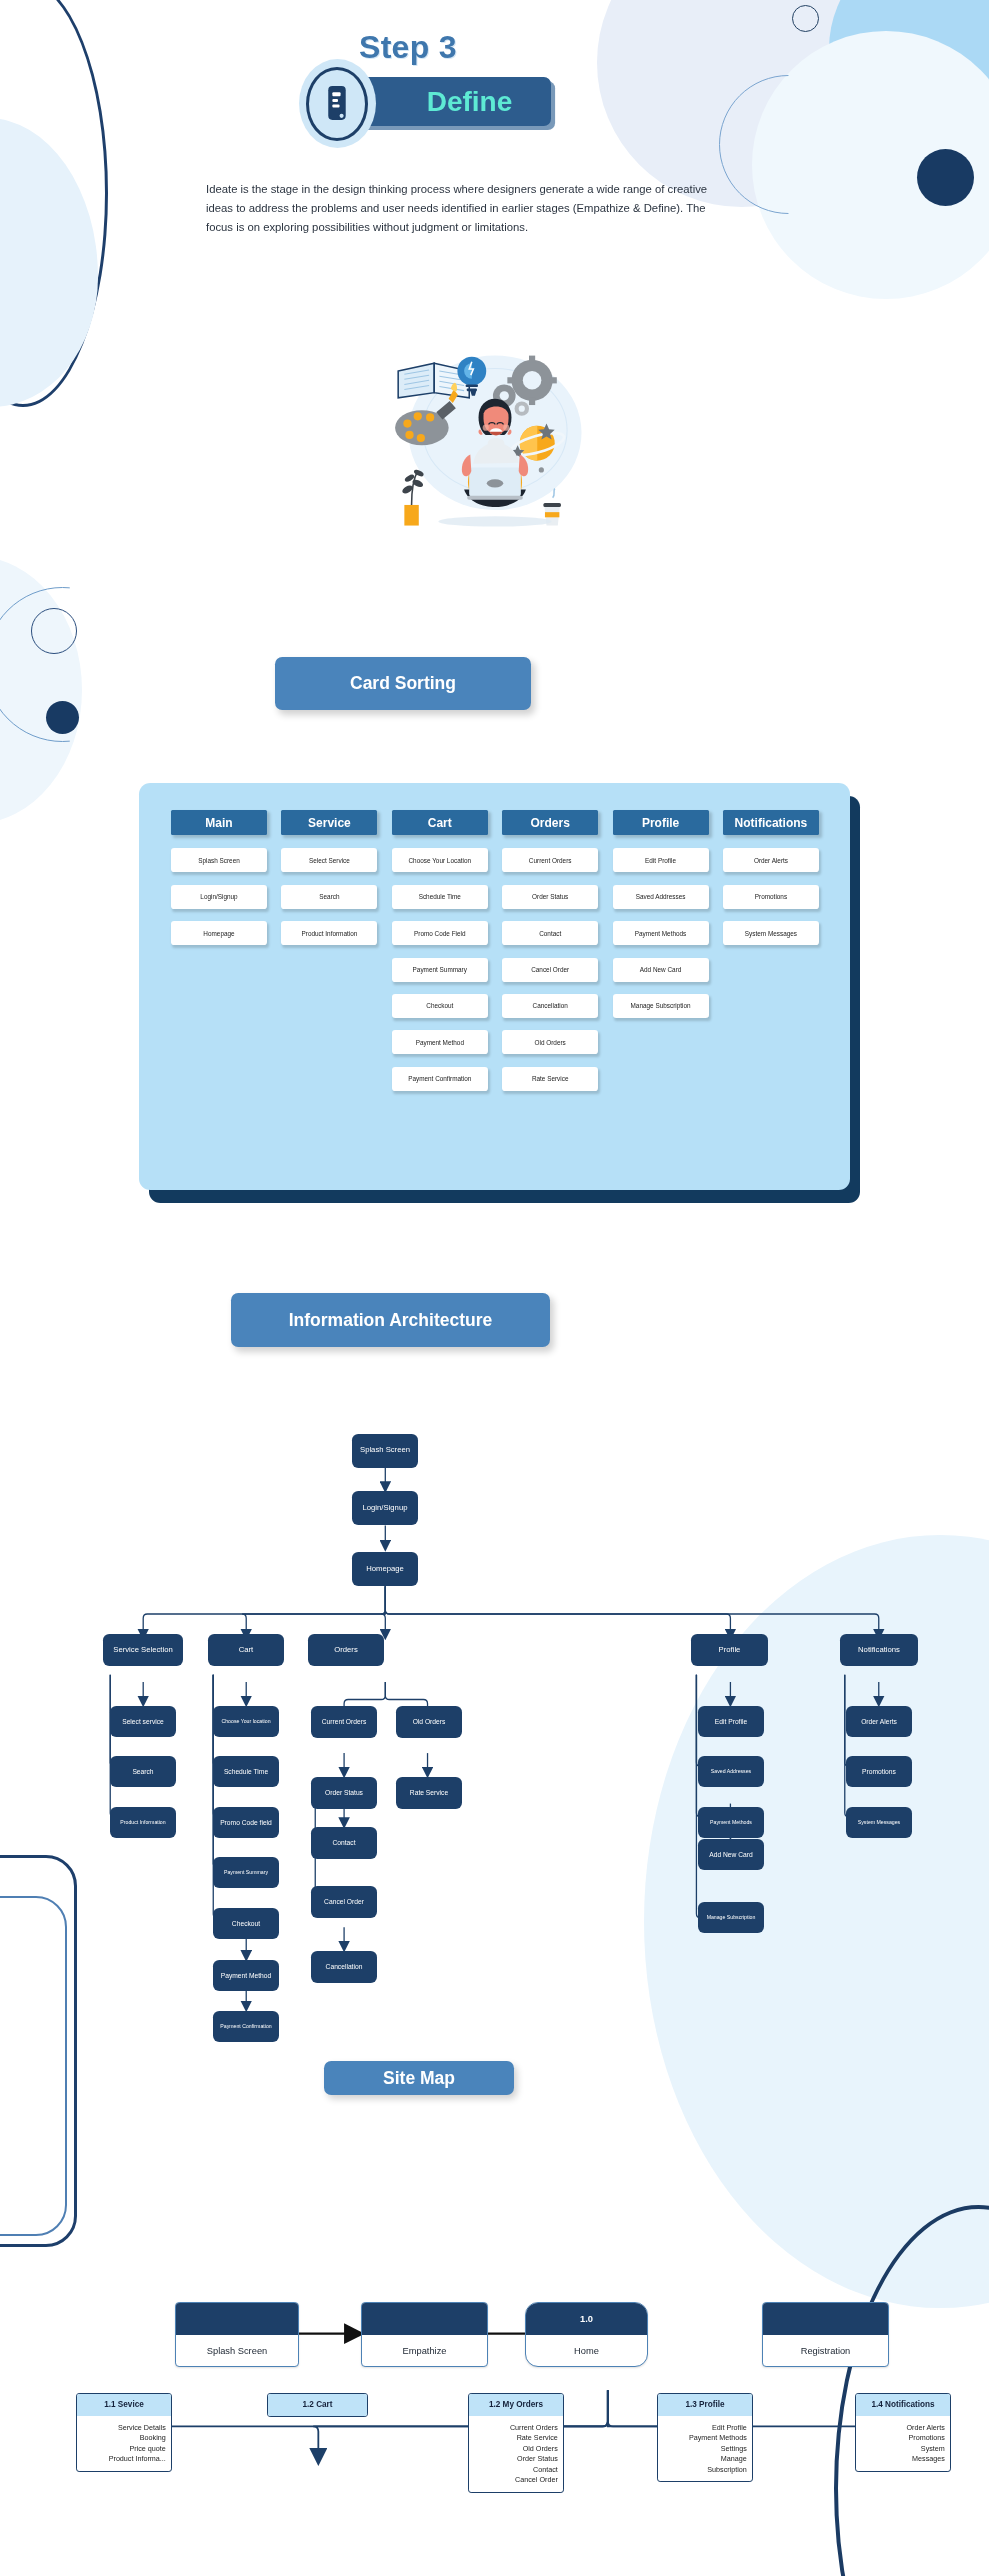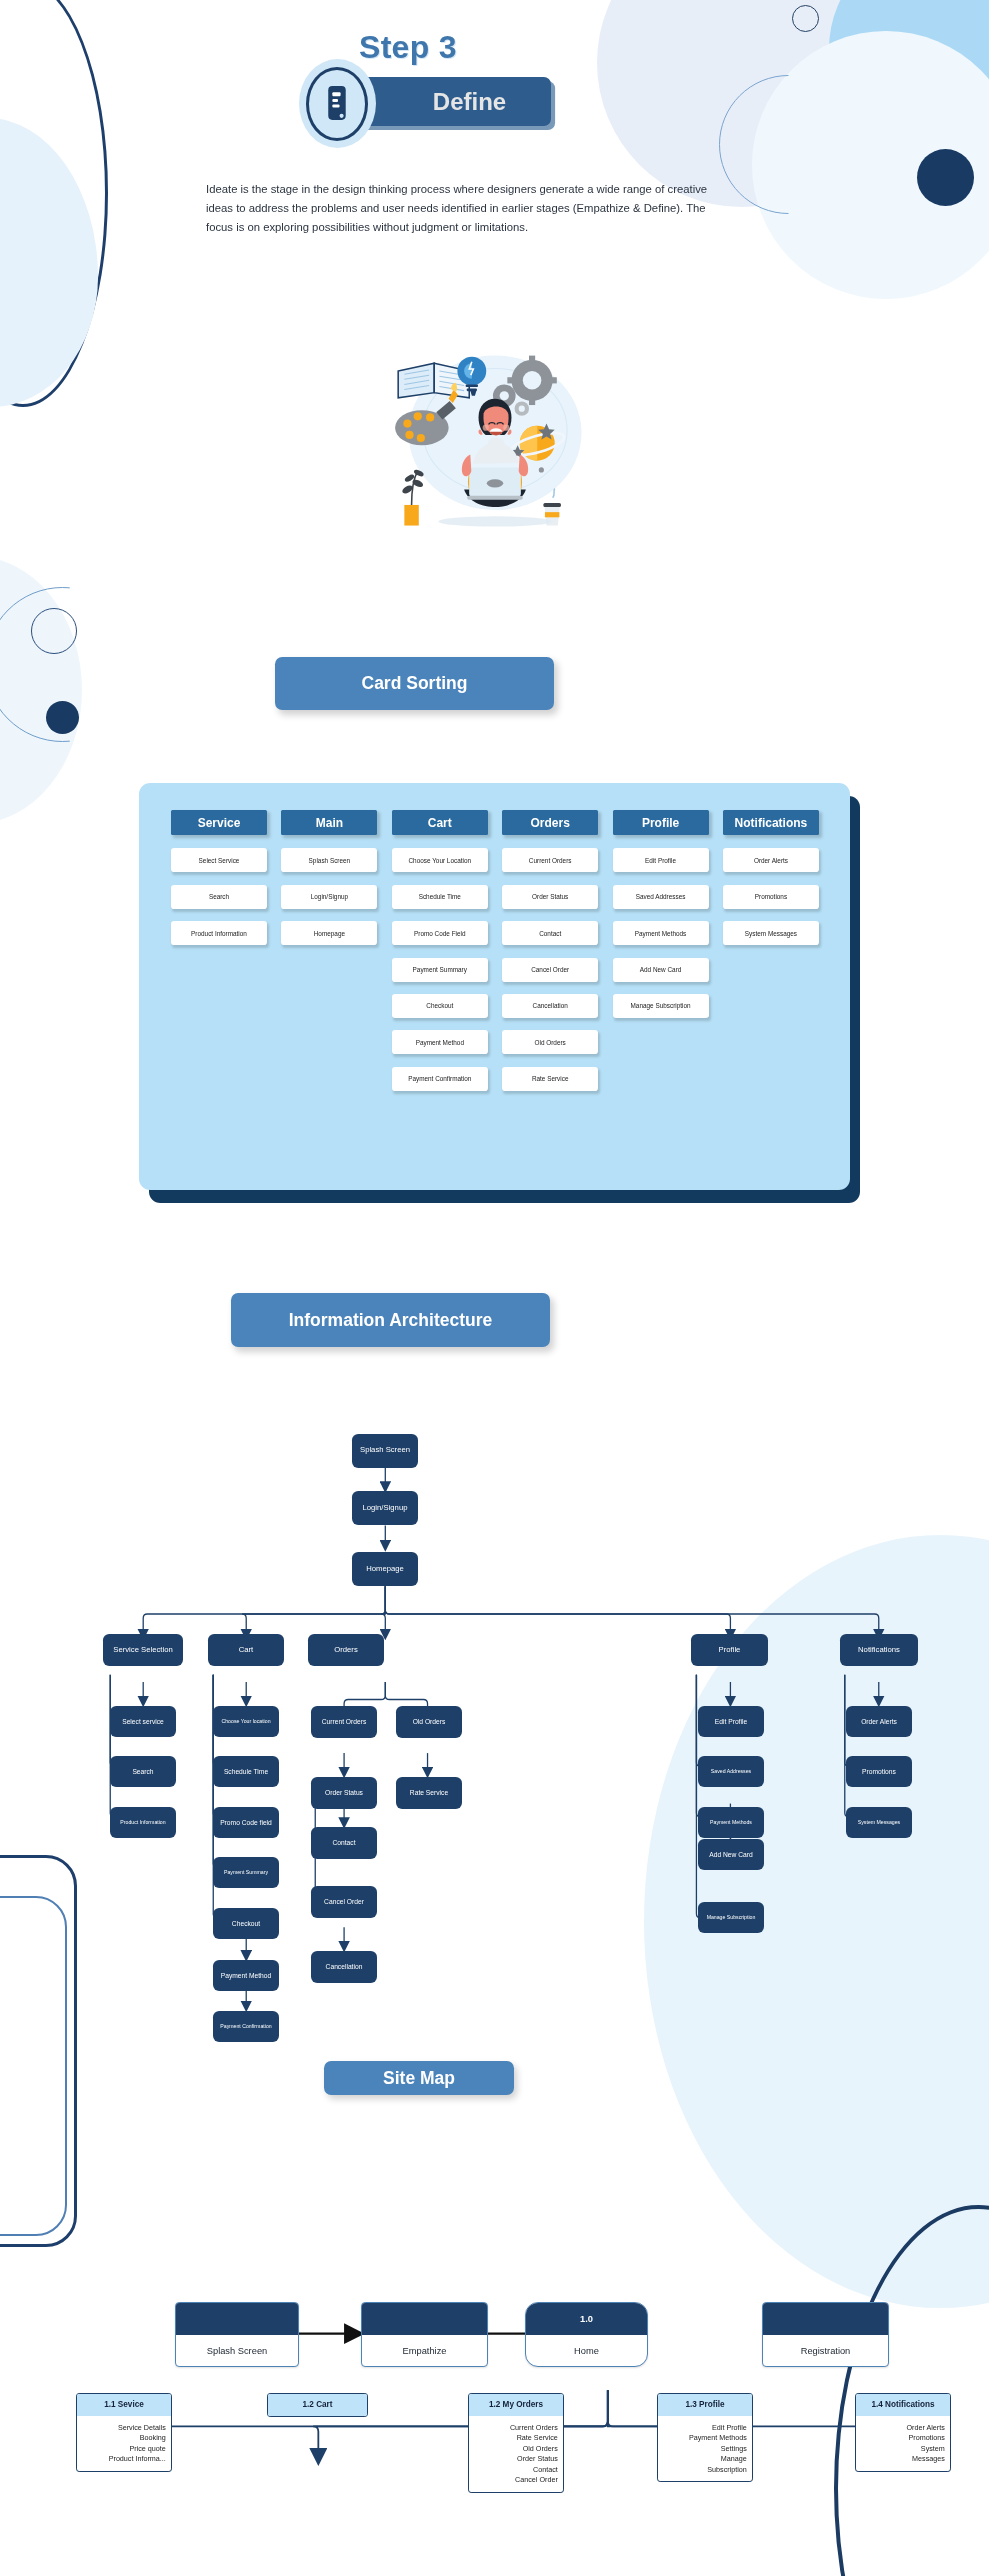--- a/index.html
+++ b/index.html
@@ -32,21 +32,21 @@
   .deco-right-stroke{top:2205px;right:-134px;width:289px;height:567px;border:4.1px solid #1b3b63;border-radius:50%;}
 
   
   .stage{position:relative;z-index:3;width:989px;}
   .step-head{position:absolute;left:282px;top:10.3px;width:319px;height:155px;}
   .step-num{position:absolute;left:77px;top:18.5px;font-size:32px;font-weight:700;
      color:#3f77ad;letter-spacing:0.3px;text-shadow:1px 1px 0 #d4e6f5;}
   .step-badge{position:absolute;left:64px;top:67px;width:205px;height:49px;background:#2d5c8d;border-radius:7.2px;
      box-shadow:4.1px 4.1px 0 rgba(49,98,148,.65);}
   .step-badge span{display:flex;align-items:center;justify-content:center;height:100%;
-     color:#e5e5e5;font-size:24px;font-weight:700;margin-left:42px;}
+     color:#5eead4;font-size:28px;font-weight:700;margin-left:42px;}
   .step-icon-wrap{position:absolute;left:16.5px;top:49px;width:77px;height:89px;border-radius:50%;background:#cfe7f7;
      display:flex;align-items:center;justify-content:center;}
   .step-icon-ring{width:62px;height:74px;border-radius:50%;border:3.1px solid #1d3f68;
      display:flex;align-items:center;justify-content:center;background:#cfe7f7;}
   .step-icon-ring svg{display:block;}
 
   .intro{position:absolute;left:206px;top:180px;width:515px;font-size:11.3px;line-height:1.7;color:#2b3440;}
 
   
   .illus-ideate{position:absolute;left:392px;top:335px;width:206px;height:206px;}
@@ -231,38 +231,38 @@
       <g>
         <path d="M296 332h30l-4 38h-22z" fill="#e9eef2"></path>
         <rect x="294" y="326" width="34" height="8" rx="3" fill="#3d444b"></rect>
         <rect x="297" y="344" width="28" height="10" fill="#f7a81b"></rect>
         <path d="M312 316c6-6 0-12 4-18" stroke="#9fc6e4" stroke-width="3" fill="none"></path>
       </g>
       <ellipse cx="200" cy="362" rx="110" ry="10" fill="#dfeaf3" opacity=".8"></ellipse>
     </svg>
   </div>
 
-  <div class="banner" style="left:275px;top:657px;width:279px;height:53px;font-size:0;">
+  <div class="banner" style="left:275px;top:657px;width:256px;height:53px;font-size:0;">
     <span style="font-size:17.5px;">Card Sorting</span>
   </div>
 
   <div class="cs-panel-shadow"></div>
   <div class="cs-panel">
     <div class="cs-cols" id="cs-cols">
+        <div class="cs-col">
+          <div class="cs-head">Main</div>
+          <div class="cs-card">Splash Screen</div>
+          <div class="cs-card">Login/Signup</div>
+          <div class="cs-card">Homepage</div>
+        </div>
         <div class="cs-col">
           <div class="cs-head">Service</div>
           <div class="cs-card">Select Service</div>
           <div class="cs-card">Search</div>
           <div class="cs-card">Product Information</div>
-        </div>
-        <div class="cs-col">
-          <div class="cs-head">Main</div>
-          <div class="cs-card">Splash Screen</div>
-          <div class="cs-card">Login/Signup</div>
-          <div class="cs-card">Homepage</div>
         </div>
         <div class="cs-col">
           <div class="cs-head">Cart</div>
           <div class="cs-card">Choose Your Location</div>
           <div class="cs-card">Schedule Time</div>
           <div class="cs-card">Promo Code Field</div>
           <div class="cs-card">Payment Summary</div>
           <div class="cs-card">Checkout</div>
           <div class="cs-card">Payment Method</div>
           <div class="cs-card">Payment Confirmation</div>

